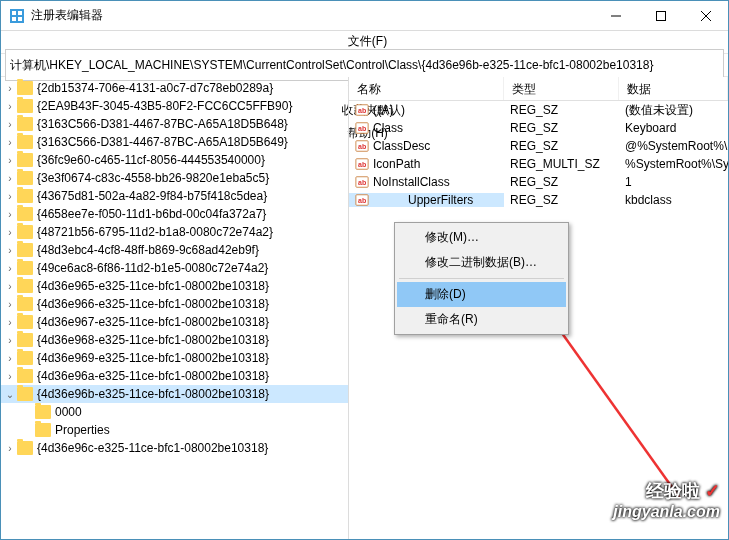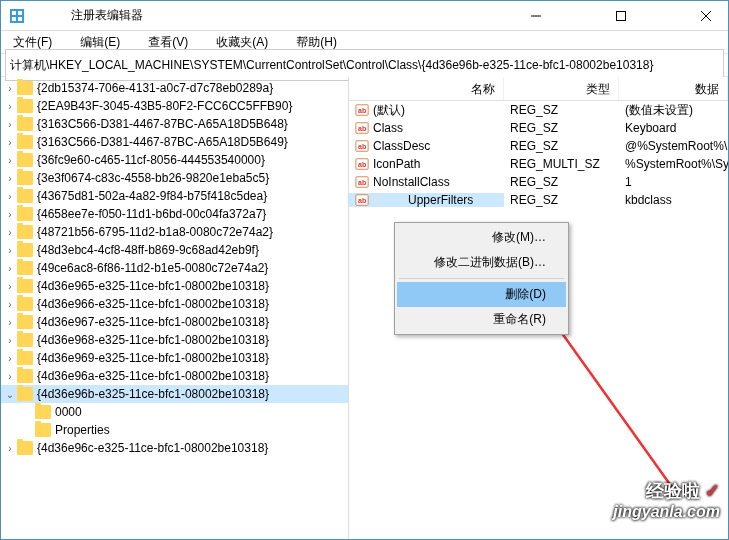--- a/index.html
+++ b/index.html
@@ -1,36 +1,36 @@
 <!DOCTYPE html>
 <html><head>
 <meta charset="utf-8">
 <style>
   * { box-sizing: border-box; margin: 0; padding: 0; }
   body { font-family: "Microsoft YaHei", "Segoe UI", Tahoma, sans-serif; font-size: 12px; background: #fff; width: 729px; height: 540px; overflow: hidden; border: 1px solid #4a90b8; position: relative; }
-  .titlebar { height: 30px; background: #fff; display: flex; align-items: center; padding-left: 8px; border-bottom: 1px solid #dcdcdc; gap: 40px; }
+  .titlebar { height: 30px; background: #fff; display: flex; align-items: center; padding-left: 8px; border-bottom: 1px solid #dcdcdc; }
   .titlebar .app-icon { width: 16px; height: 16px; margin-right: 6px; }
   .titlebar .title { flex: 1; font-size: 12px; }
   .win-btn { width: 45px; height: 29px; display: flex; align-items: center; justify-content: center; }
-  .menubar { height: 22px; background: #fff; display: flex; align-items: center; padding-left: 6px; gap: 16px; }
+  .menubar { height: 22px; background: #fff; display: flex; align-items: center; padding-left: 6px; gap: 2px; flex-direction: column; }
   .menubar span { padding: 2px 6px; }
   .addressbar { height: 24px; display: flex; align-items: center; padding: 2px 4px; border-top: 1px solid #e5e5e5; border-bottom: 1px solid #e5e5e5; }
   .addressbar input { flex: 1; height: 32px; border: 1px solid #ccc; padding: 0 4px; font-size: 12px; font-family: inherit; }
   .content { display: flex; height: calc(540px - 30px - 22px - 24px - 2px); }
   .tree { width: 348px; overflow-y: auto; overflow-x: auto; border-right: 1px solid #dcdcdc; padding-top: 2px; }
   .tree::-webkit-scrollbar { width: 17px; }
   .tree::-webkit-scrollbar-track { background: #f0f0f0; }
   .tree::-webkit-scrollbar-thumb { background: #cdcdcd; border: 1px solid #e0e0e0; }
   .tree-item { display: flex; align-items: center; height: 18px; padding-left: 4px; white-space: nowrap; }
   .tree-item.indent1 { padding-left: 22px; }
   .tree-item.selected { background: #cce8ff; }
   .tree-twisty { width: 10px; color: #666; font-size: 10px; margin-right: 2px; text-align: center; }
   .folder-icon { width: 16px; height: 14px; background: #ffd658; border-radius: 1px; margin-right: 4px; position: relative; flex-shrink: 0; }
   .folder-icon::before { content: ""; position: absolute; top: -2px; left: 0; width: 6px; height: 2px; background: #ffd658; border-radius: 1px 1px 0 0; }
-  .listview { flex: 1; overflow: auto; position: relative; text-align: right; }
+  .listview { flex: 1; overflow: auto; position: relative; }
   .list-header { display: flex; background: #fff; border-bottom: 1px solid #e0e0e0; height: 24px; position: sticky; top: 0; }
   .list-header div { padding: 4px 8px; border-right: 1px solid #f0f0f0; }
   .col-name { width: 155px; }
   .col-type { width: 115px; }
   .col-data { flex: 1; }
   .list-row { display: flex; align-items: center; height: 18px; }
   .list-row.selected .cell-name { background: #cce8ff; gap: 39px; }
   .list-row .cell { padding: 0 6px; overflow: hidden; white-space: nowrap; text-overflow: ellipsis; display: flex; align-items: center; }
   .cell.col-name { display: flex; align-items: center; gap: 4px; }
   .val-icon { width: 14px; height: 14px; flex-shrink: 0; }

